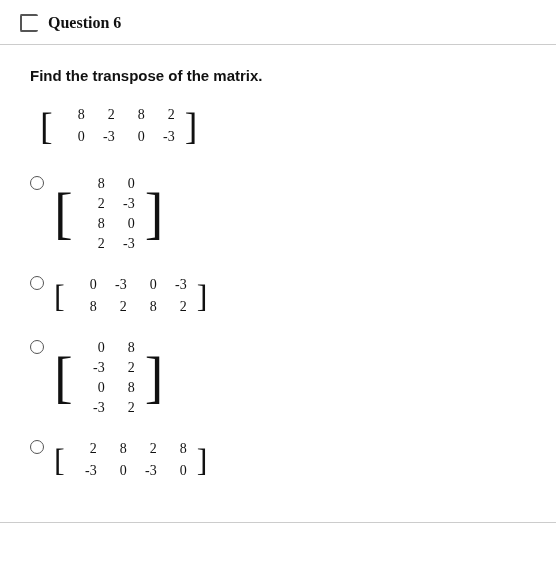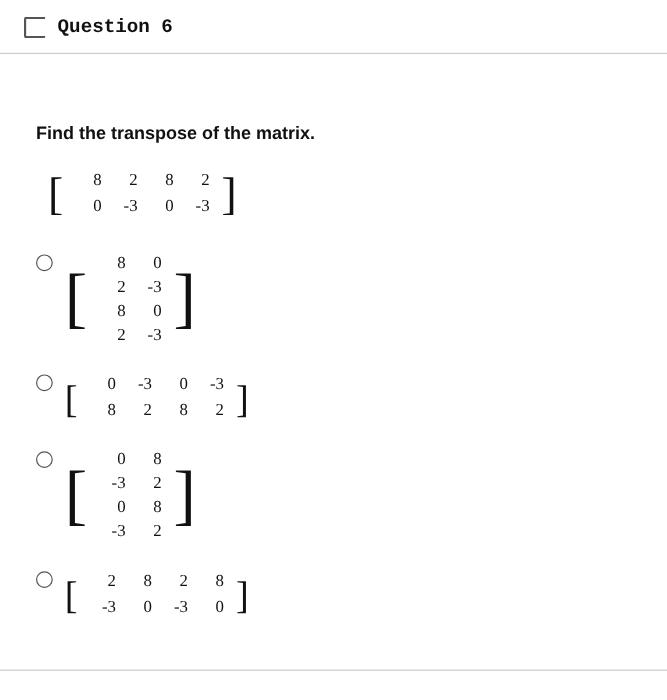--- a/index.html
+++ b/index.html
@@ -6,21 +6,21 @@
     body {
       font-family: Georgia, 'Times New Roman', serif;
       background: #fff;
       width: 556px;
       min-height: 583px;
       color: #111;
     }
     .question-header {
       border-bottom: 1px solid #ccc;
       padding: 14px 20px 12px 20px;
-      font-family: Liberation Mono, monospace;
+      font-family: Liberation Serif, serif;
       font-weight: bold;
       font-size: 16px;
       display: flex;
       align-items: center;
       gap: 10px;
     }
     .question-header-icon {
       width: 18px;
       height: 18px;
       border: 2px solid #555;
@@ -30,21 +30,20 @@
     }
     .question-body {
       padding: 22px 30px 22px 30px;
       border-bottom: 1px solid #ccc;
     }
     .question-text {
       font-family: Arial, sans-serif;
       font-size: 15px;
       font-weight: bold;
       margin-bottom: 18px;
-      margin-top: 36px;
     }
     .matrix-display {
       display: inline-flex;
       align-items: center;
       margin-bottom: 22px;
       margin-left: 10px;
     }
     .bracket-left, .bracket-right {
       font-size: 38px;
       font-weight: 100;

